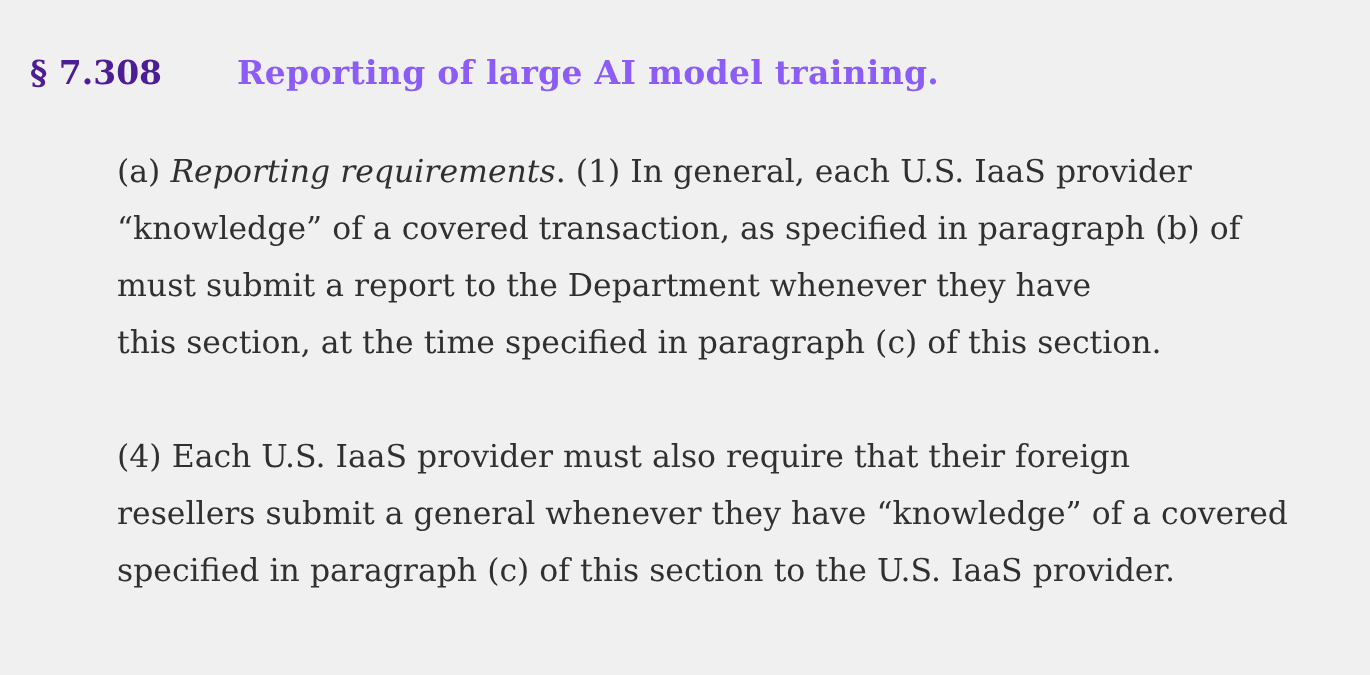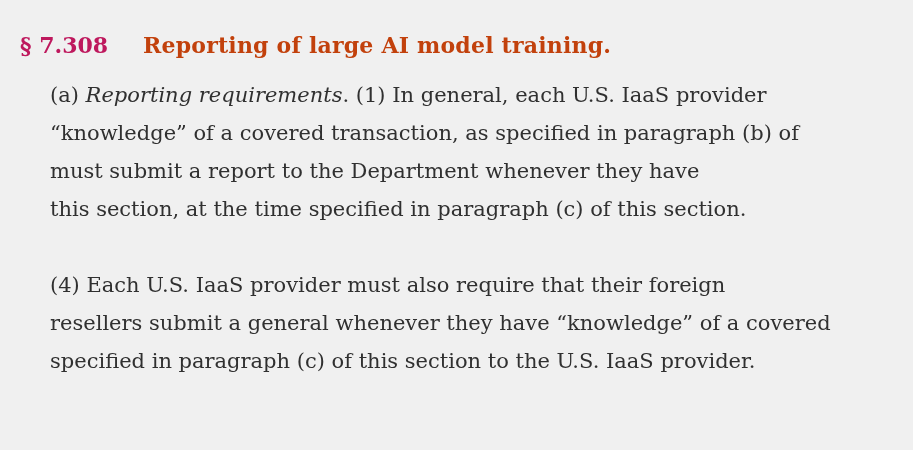--- a/index.html
+++ b/index.html
@@ -17,35 +17,35 @@
   .section-header {
     display: flex;
     align-items: baseline;
     padding: 17px 20px 0 20px;
     gap: 34px;
     line-height: 32px;
   }
   .section-number {
     font-size: 22px;
     font-weight: bold;
-    color: #be185d;
+    color: #4c1d95;
     text-decoration: none;
     white-space: nowrap;
     margin-top: 12px;
   }
   .section-title {
     font-size: 22px;
     font-weight: bold;
-    color: #c2410c;
-    margin: 1px;
+    color: #8b5cf6;
+    margin: 16px;
     letter-spacing: 0.2px;
   }
   .section-body {
     margin-top: 14px;
-    padding-left: 50px;
+    padding-left: 78px;
     padding-right: 45px;
     font-size: 21px;
     line-height: 38px;
   }
   .para {
     margin: 0 0 38px 0;
   }
   .line {
     white-space: nowrap;
   }

